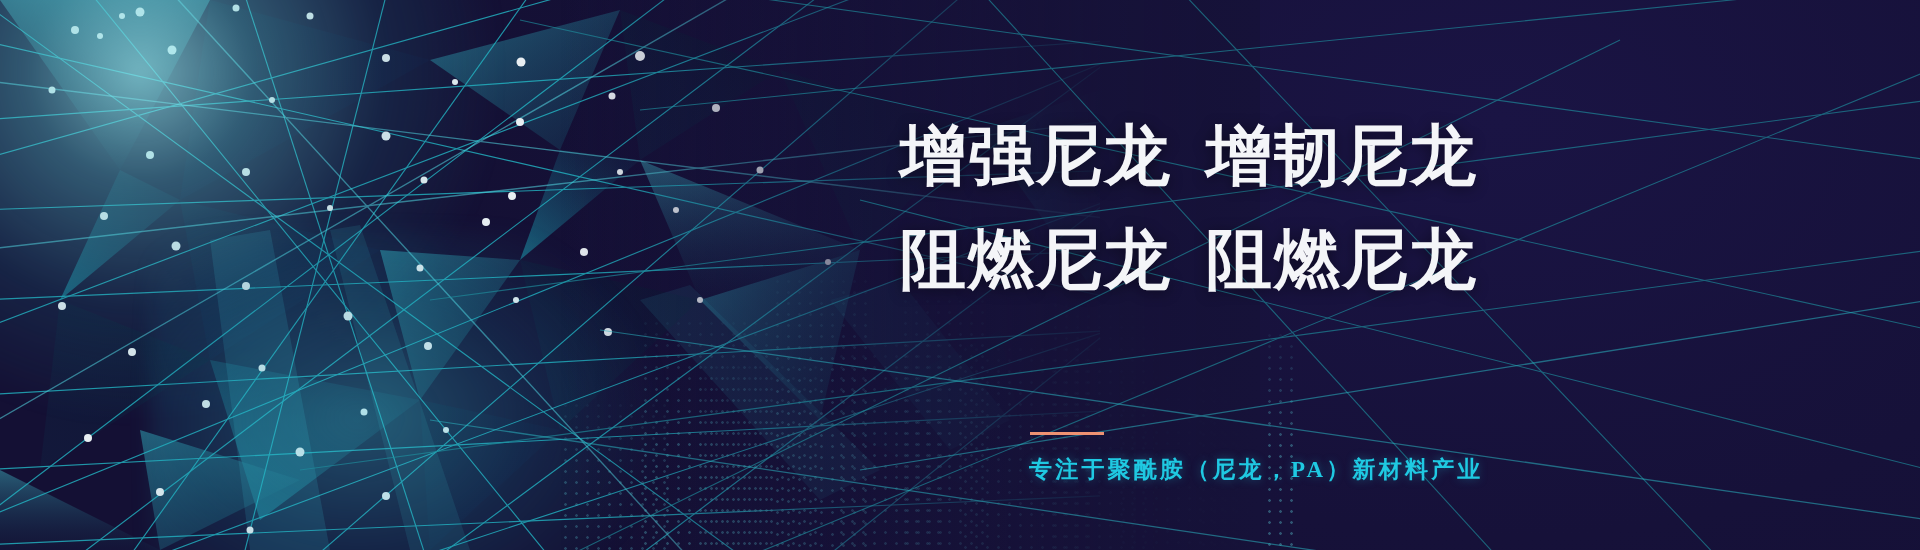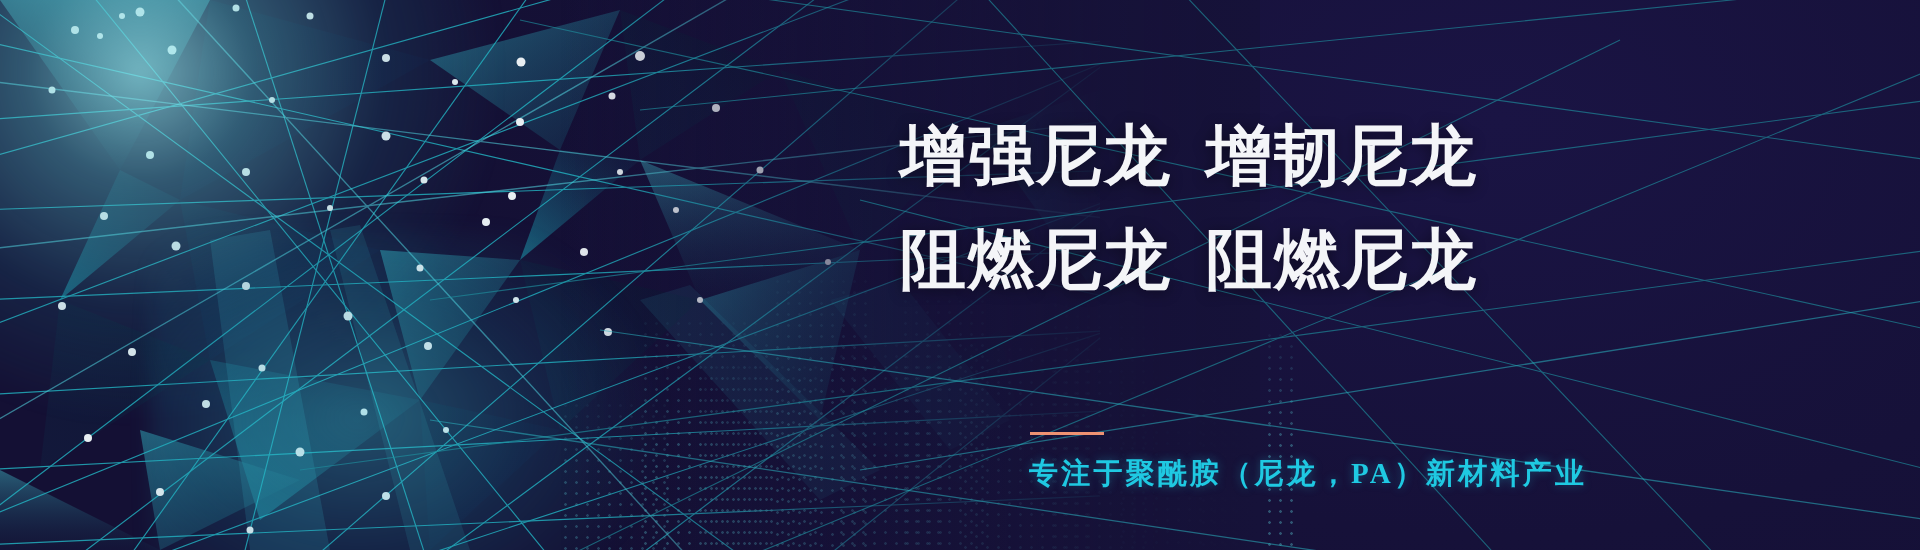--- a/index.html
+++ b/index.html
@@ -91,21 +91,21 @@
     position:absolute;
     left:1030px; top:432px;
     width:74px; height:3px;
     background:#ee9272;
   }
   .subtitle{
     position:absolute;
     left:1029px; top:454px;
     margin:0;
     color:#1fc9e2;
-    font-size:29px;
+    font-size:23px;
     font-weight:700;
     letter-spacing:3.2px;
     white-space:pre;
     text-shadow:0 0 10px rgba(31,201,226,.35);
   }
 </style>
 </head>
 <body>
 
 <div class="banner">

